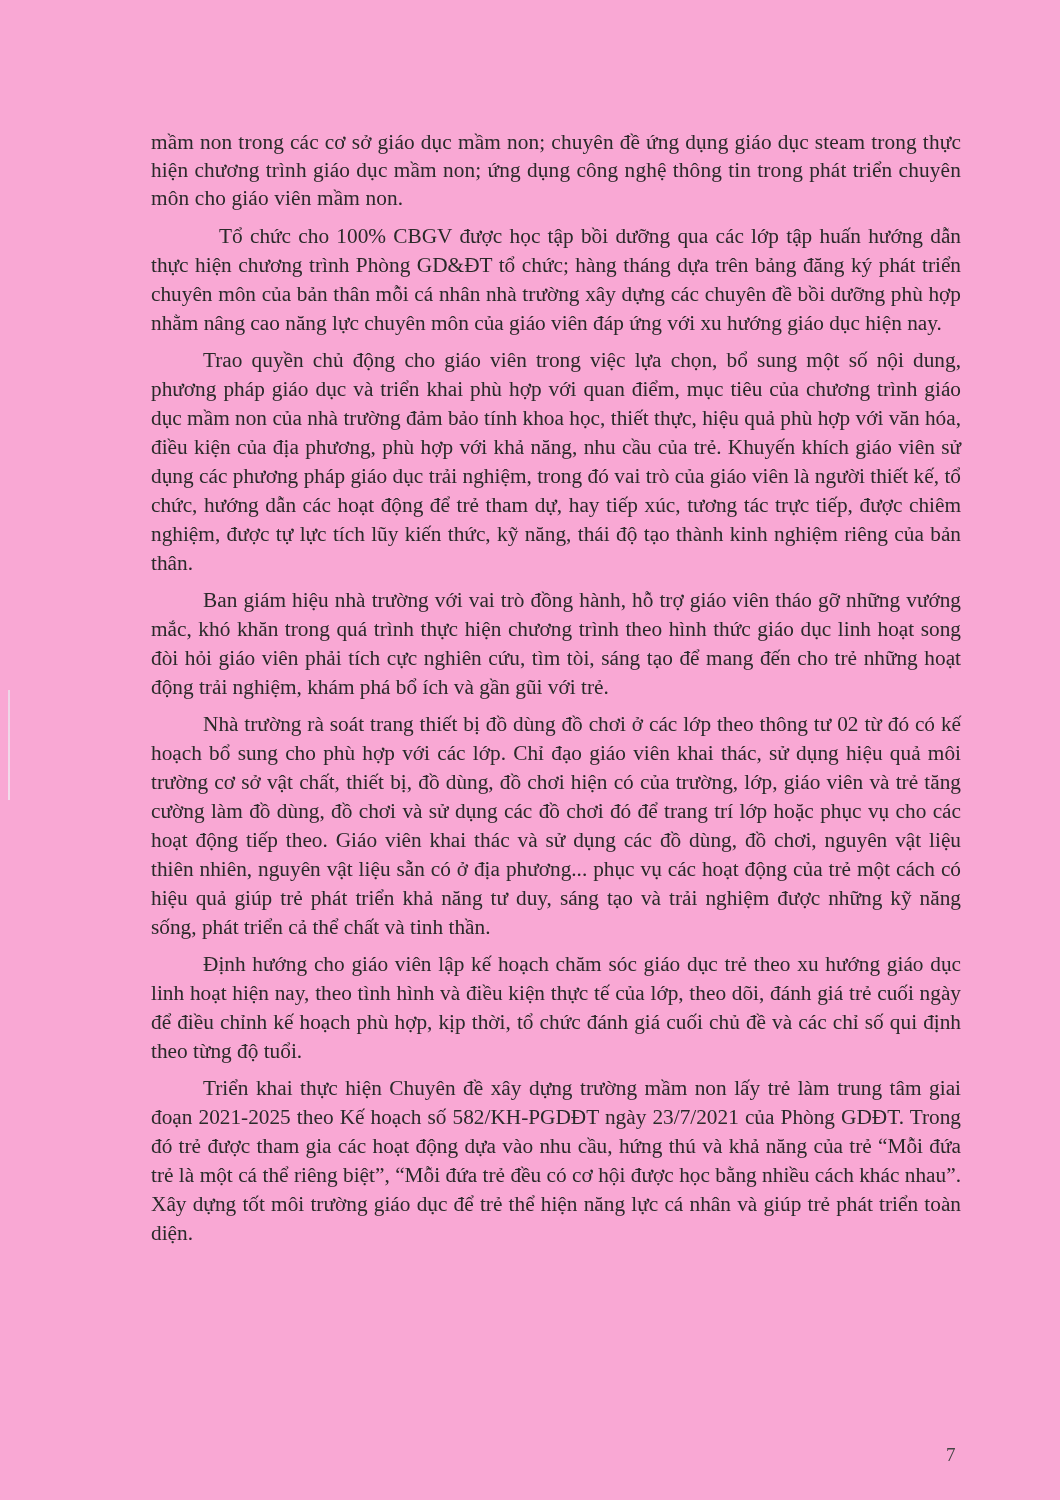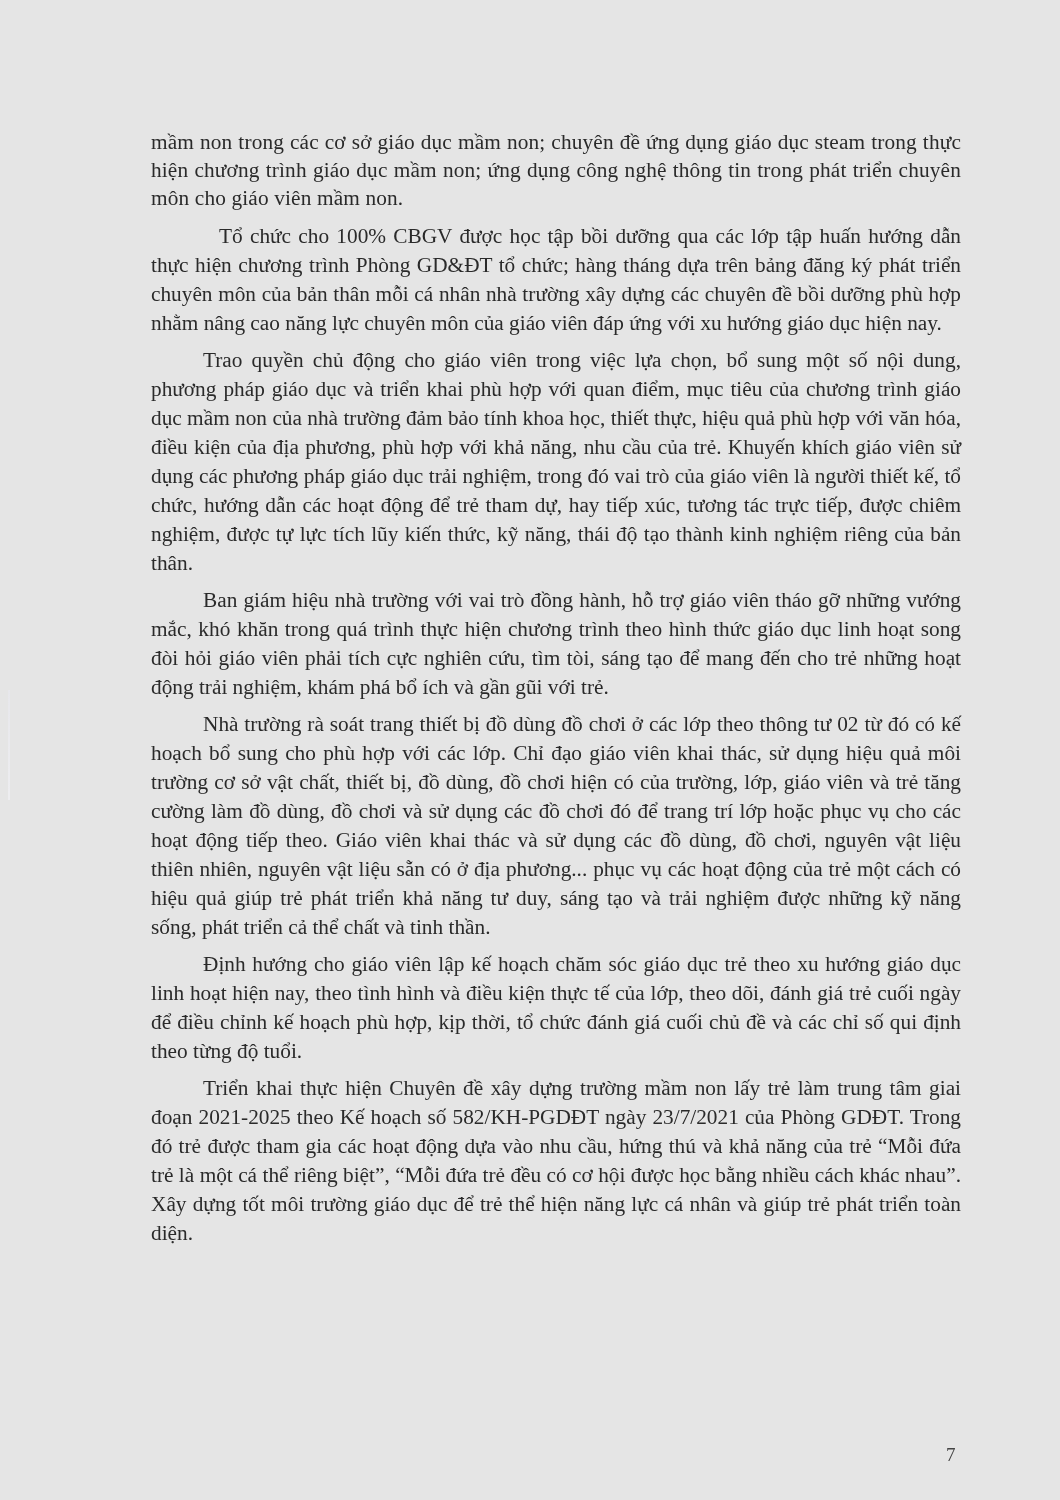--- a/index.html
+++ b/index.html
@@ -11,21 +11,21 @@
       width: 1060px;
       height: 1500px;
       position: relative;
       overflow: hidden;
     }
     .page {
       position: absolute;
       left: 0; top: 0;
       width: 1060px;
       height: 1500px;
-      background: #e5e5e5;
+      background: #f9a8d4;
     }
     .content {
       position: absolute;
       left: 151px;
       top: 128px;
       width: 810px;
       font-family: "Liberation Serif", "DejaVu Serif", serif;
       font-size: 21.3px;
       color: #2a2a2a;
     }

